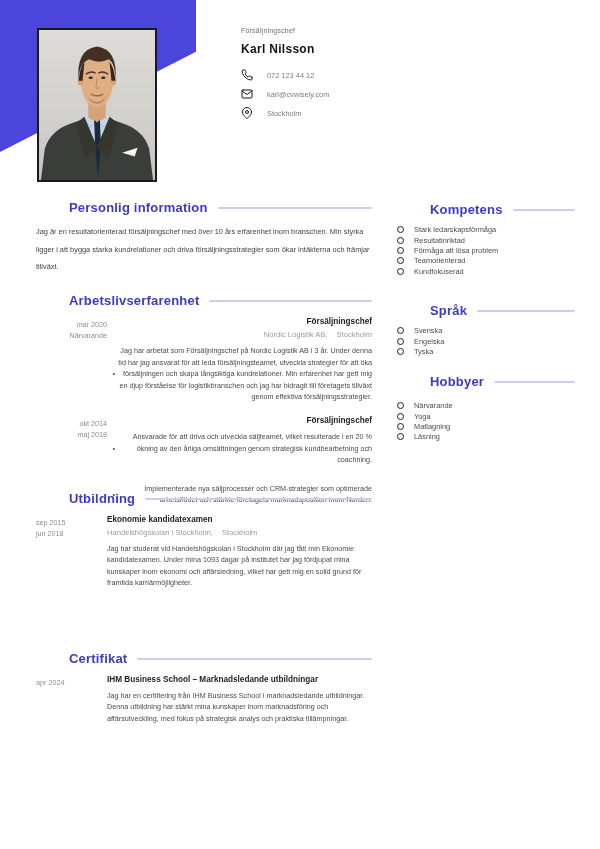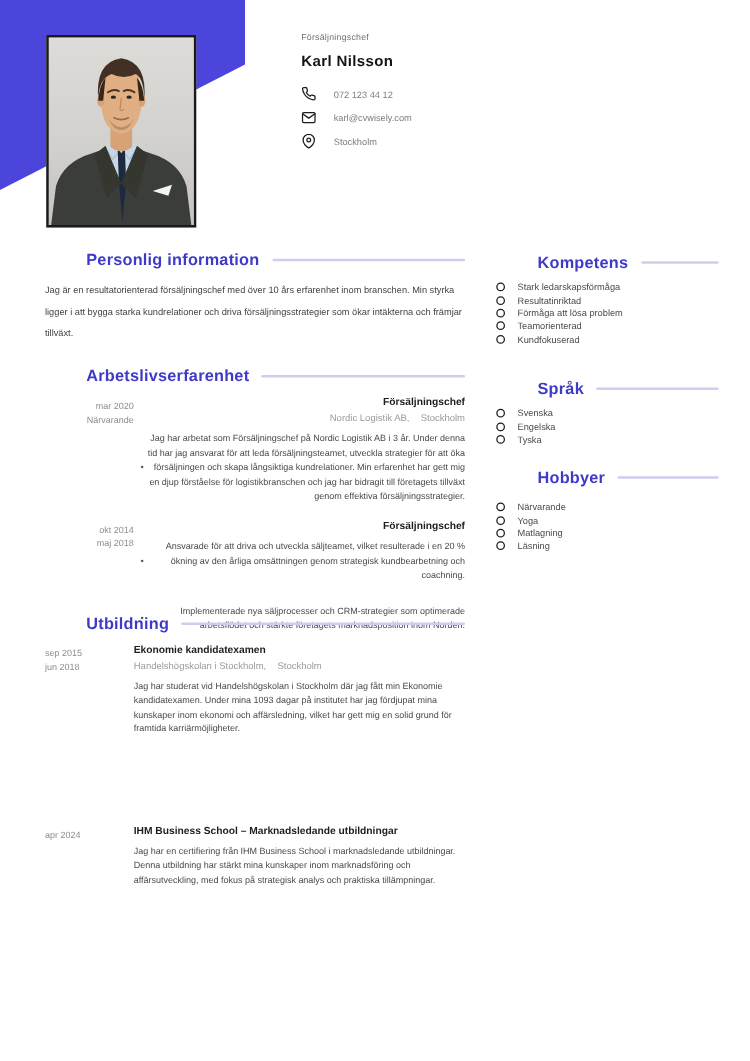--- a/index.html
+++ b/index.html
@@ -220,20 +220,24 @@
         <div class="role">Ekonomie kandidatexamen</div>
         <div class="org">
           <span>Handelshögskolan i Stockholm,</span><span class="loc">Stockholm</span>
         </div>
         <p class="plain-text">Jag har studerat vid Handelshögskolan i Stockholm där jag fått min Ekonomie kandidatexamen. Under mina 1093 dagar på institutet har jag fördjupat mina kunskaper inom ekonomi och affärsledning, vilket har gett mig en solid grund för framtida karriärmöjligheter.</p>
       </div>
     </div>
   </section>
 
   <section class="sec left-col" style="top:651px;">
+    <div class="sec-head">
+      <span class="sec-title">Certifikat</span>
+      <span class="rule"></span>
+    </div>
     <div class="xp">
       <div class="dates">
         <div>apr 2024</div>
       </div>
       <div class="xp-body">
         <div class="role">IHM Business School – Marknadsledande utbildningar</div>
         <p class="plain-text">Jag har en certifiering från IHM Business School i marknadsledande utbildningar. Denna utbildning har stärkt mina kunskaper inom marknadsföring och affärsutveckling, med fokus på strategisk analys och praktiska tillämpningar.</p>
       </div>
     </div>
   </section>

